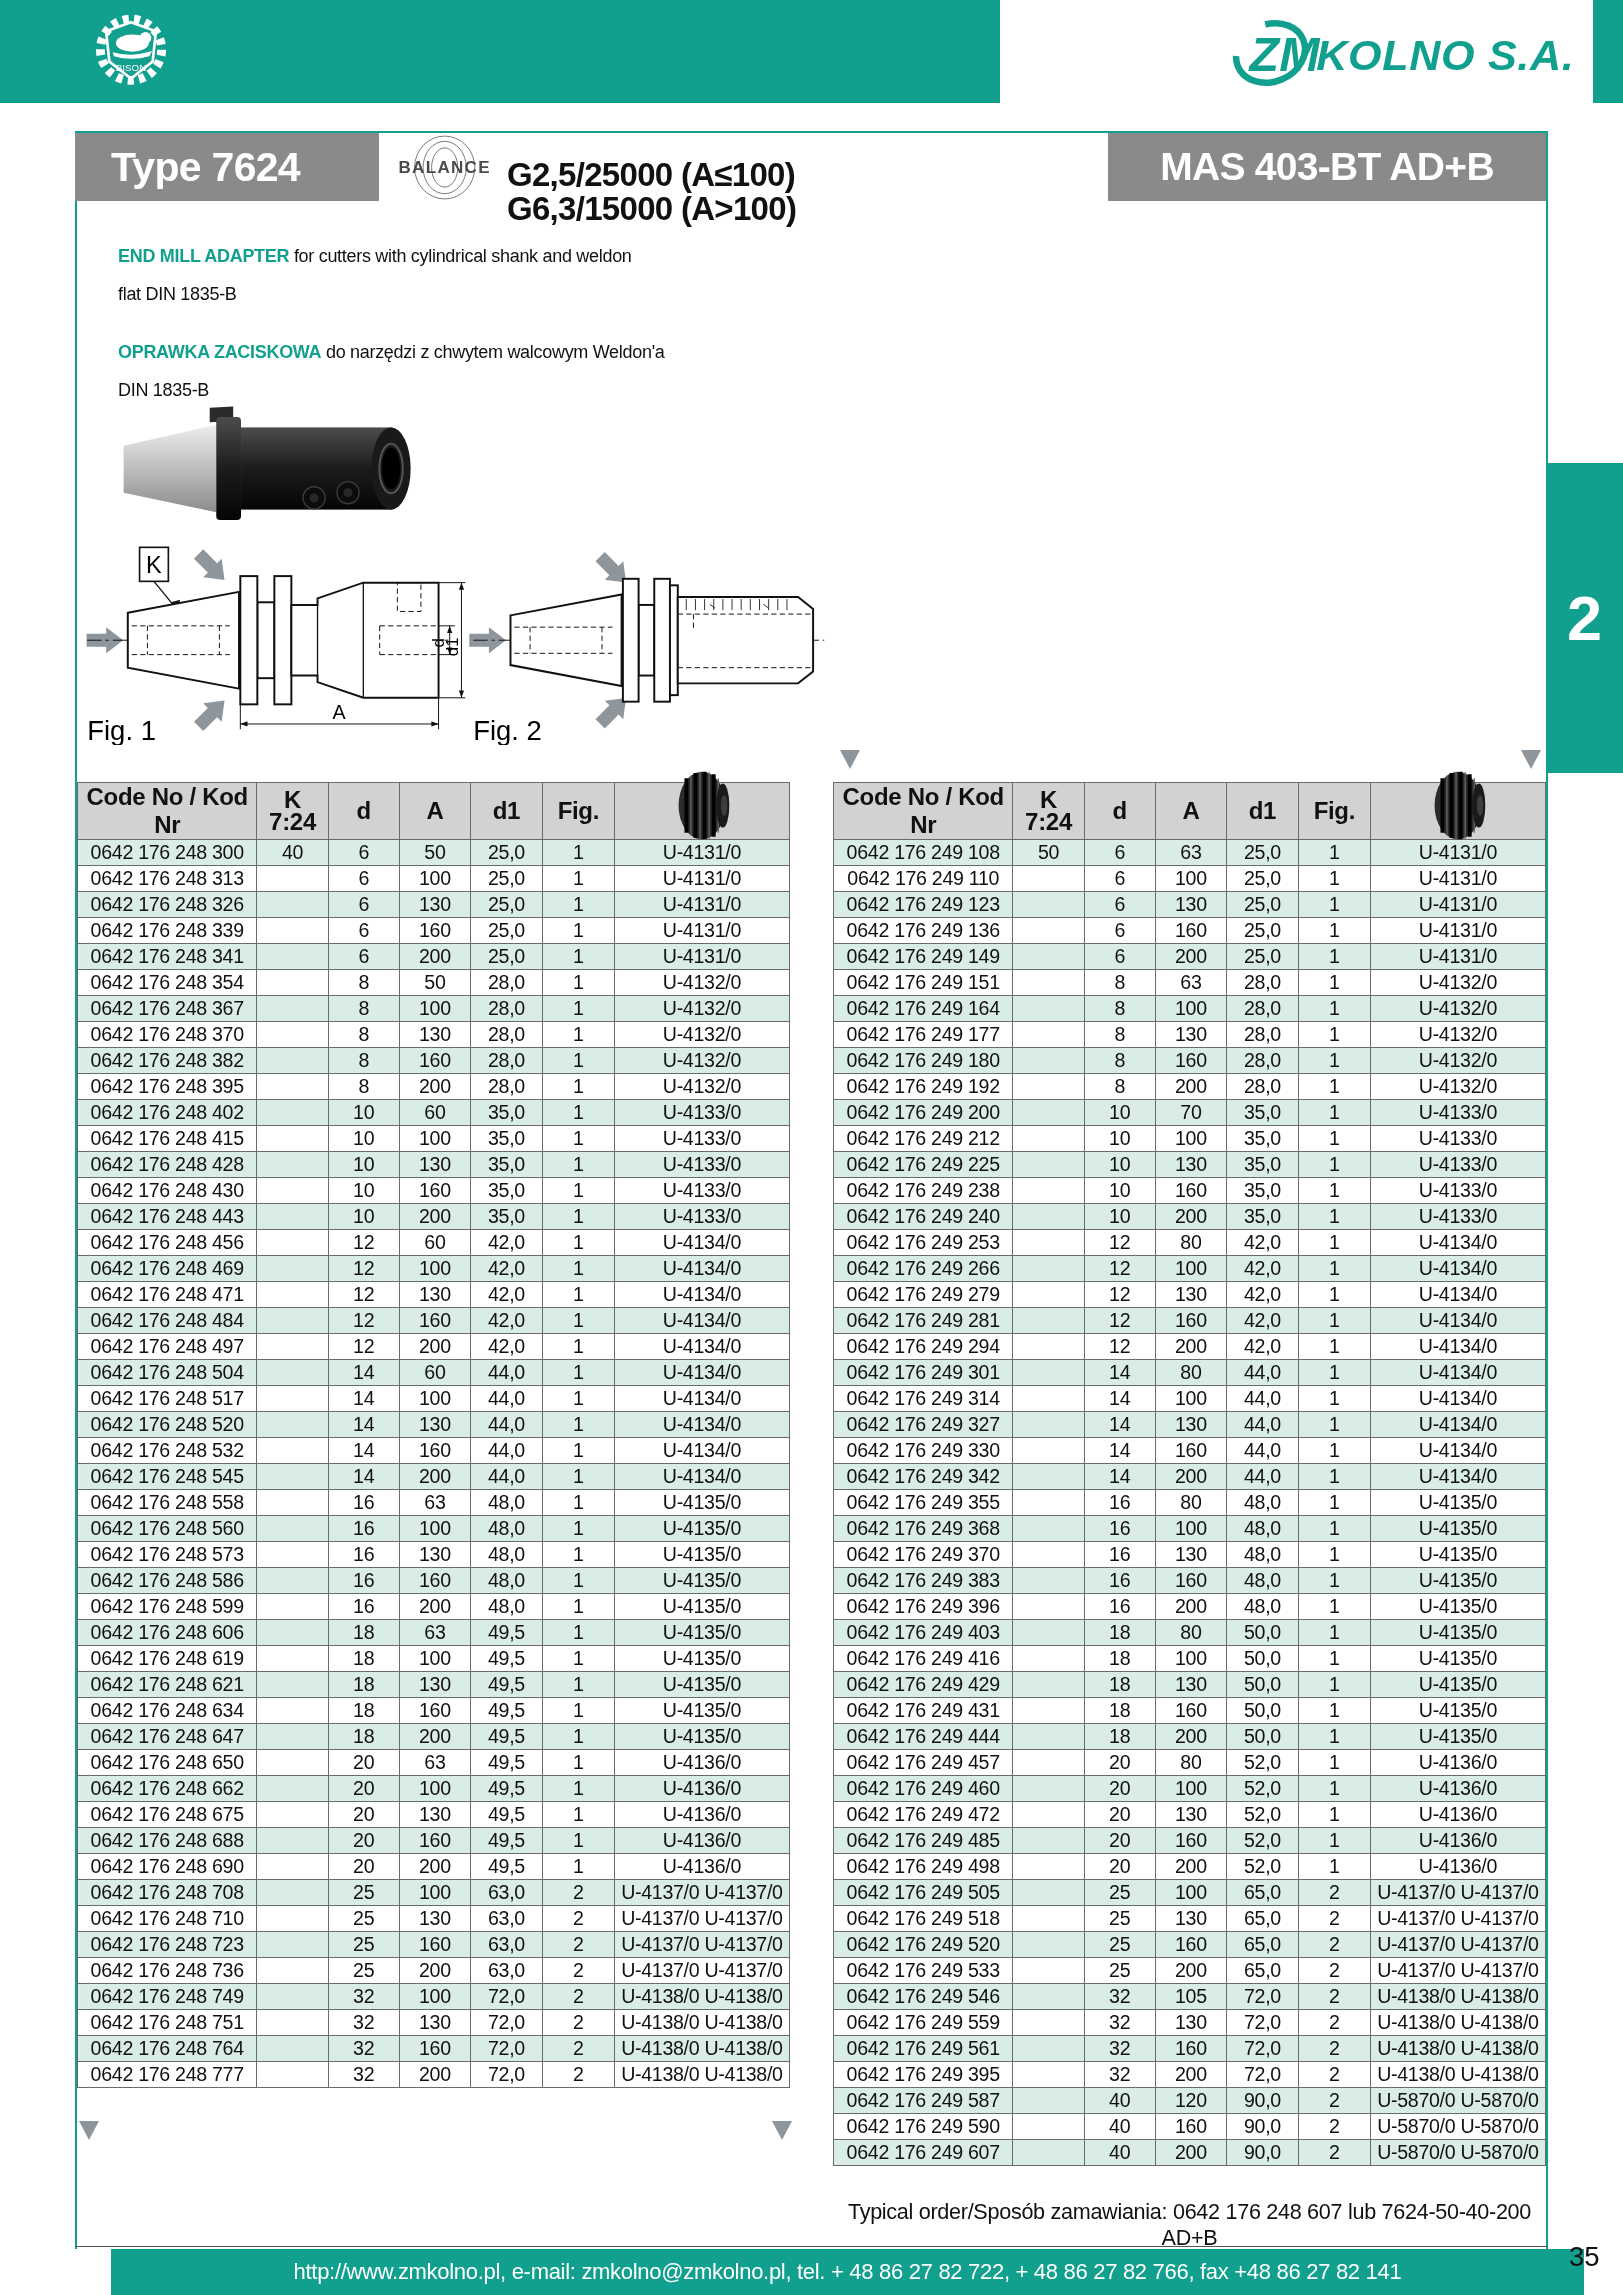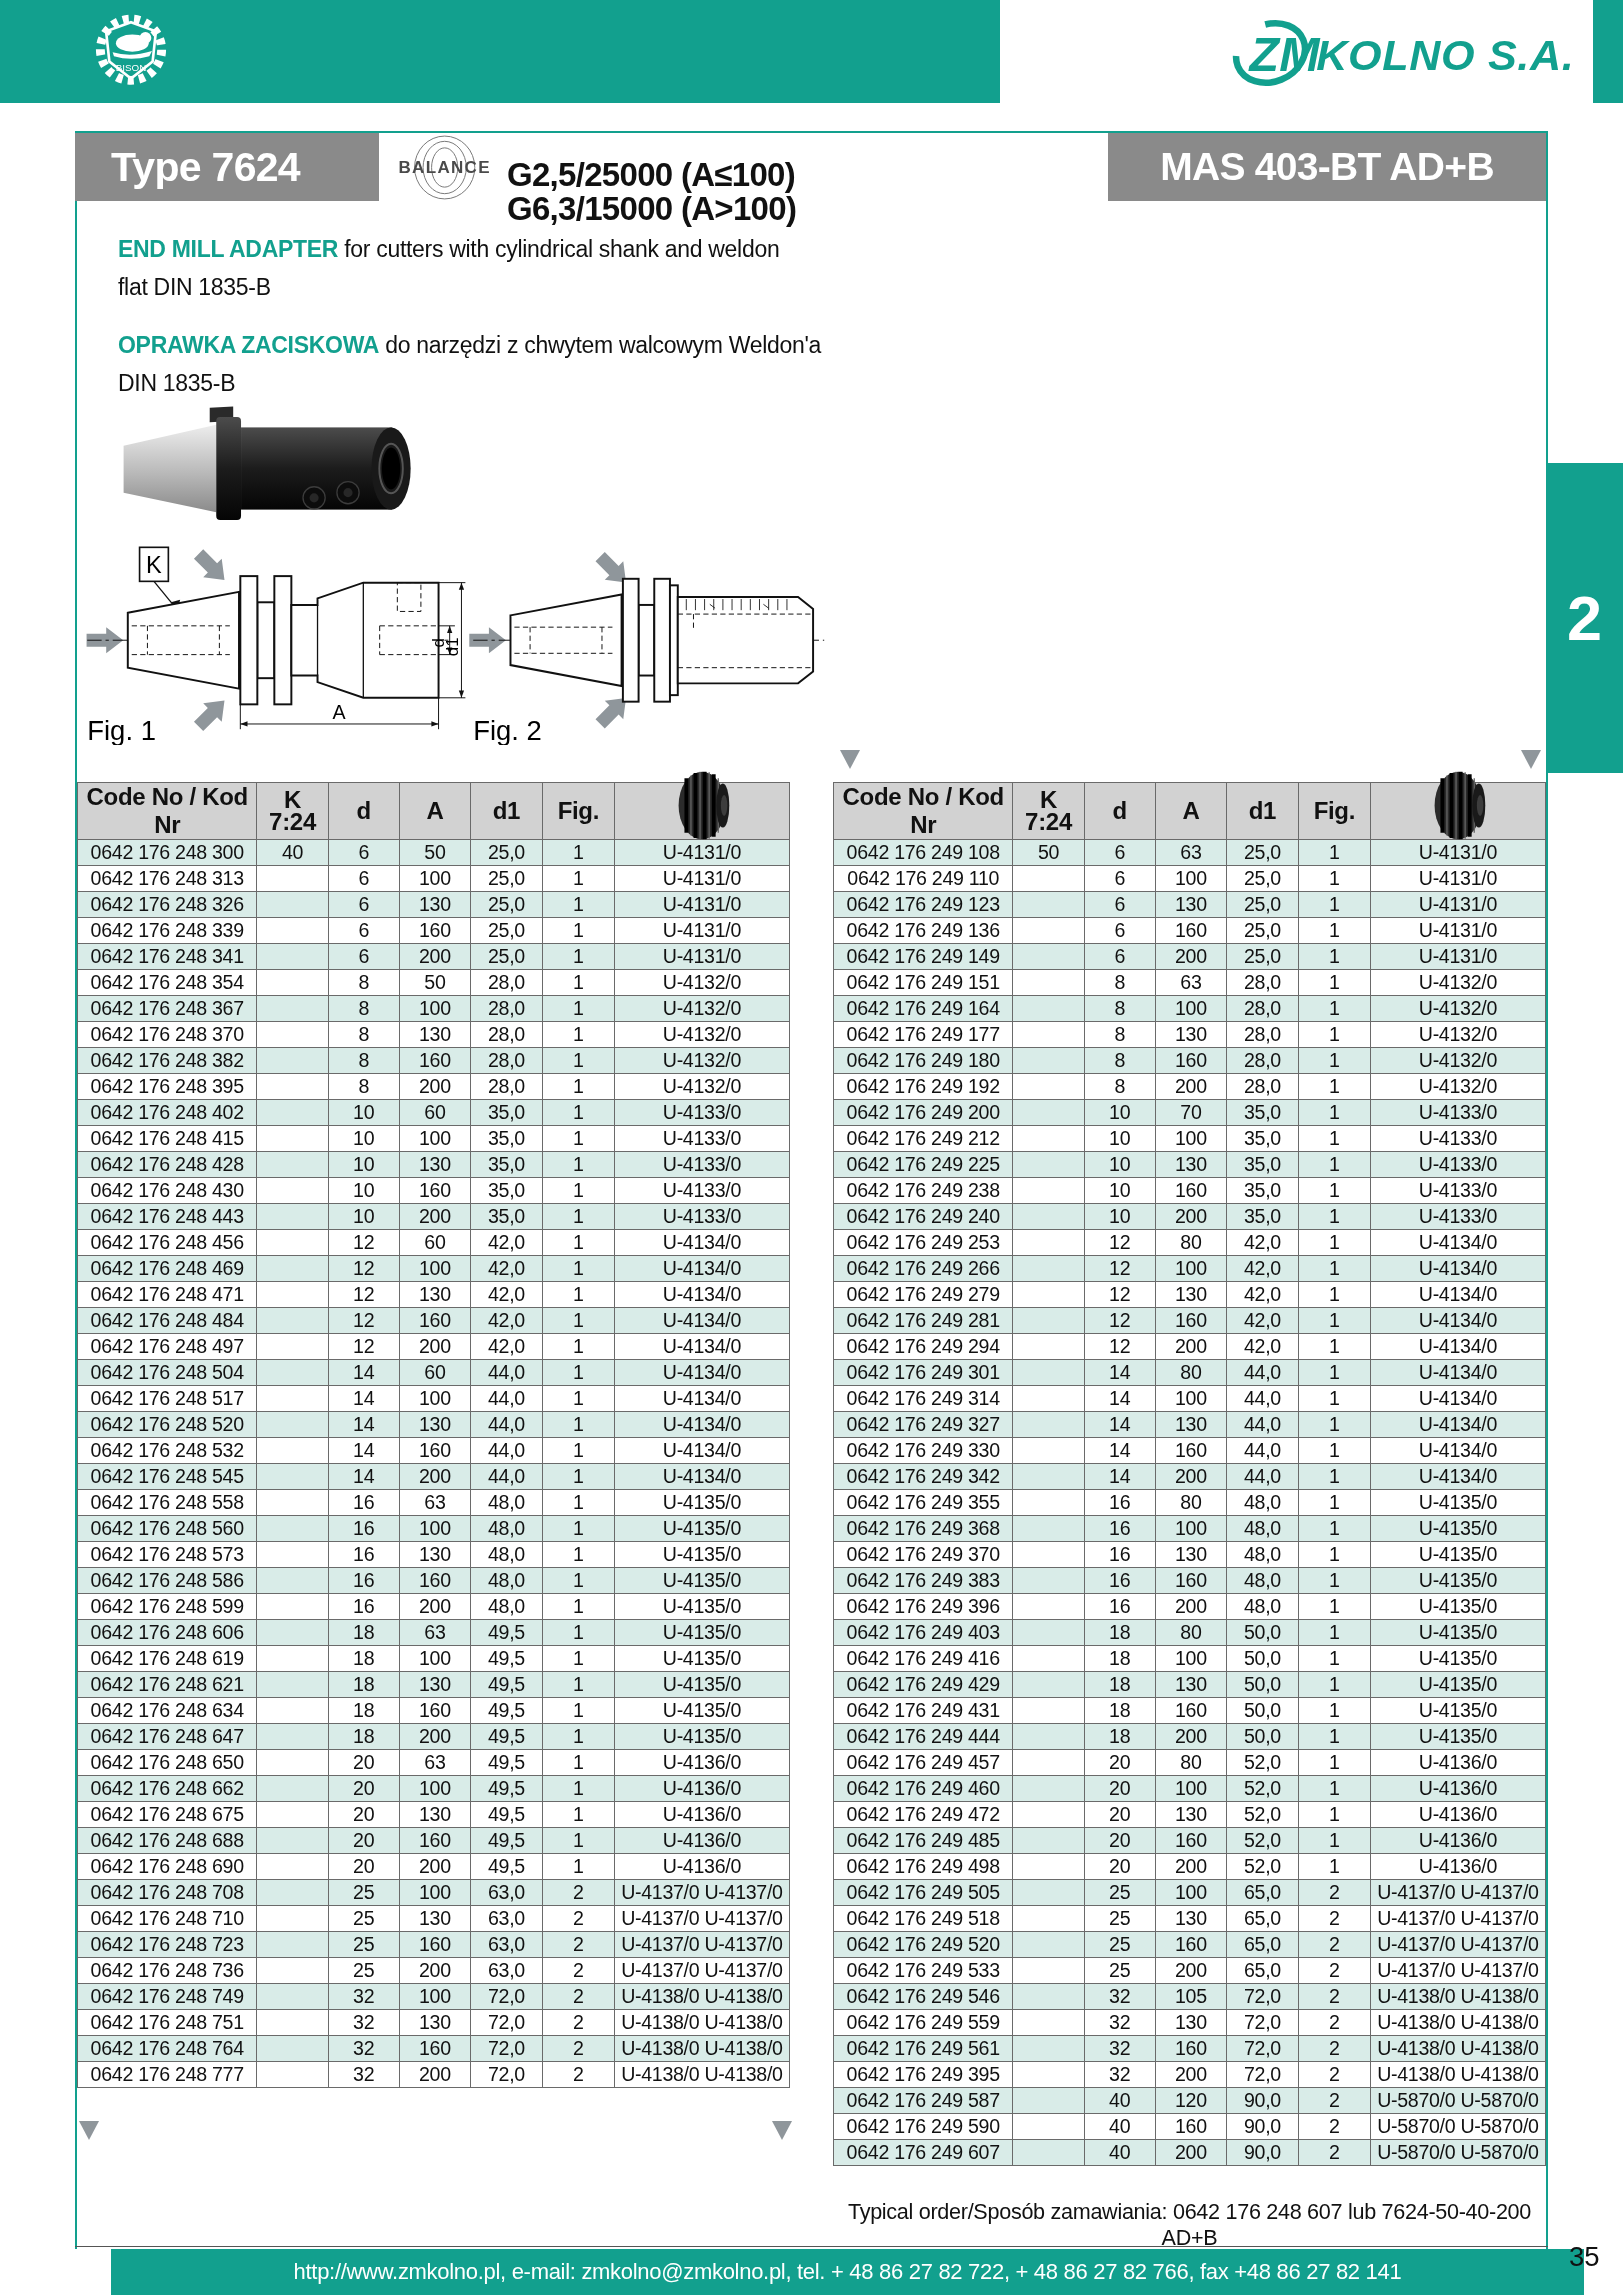--- a/index.html
+++ b/index.html
@@ -24,21 +24,21 @@
 
   
   .type-box{position:absolute;left:75px;top:133px;width:304px;height:68px;background:var(--box-gray);
     color:#fff;font-size:41px;font-weight:bold;line-height:68px;padding-left:36px;letter-spacing:-0.7px;}
   .balance{position:absolute;left:391px;top:134px;}
   .spec{position:absolute;left:507px;top:119px;font-size:33px;font-weight:bold;line-height:34px;letter-spacing:-0.7px;margin-top:39px;}
   .mas-box{position:absolute;left:1108px;top:133px;width:438px;height:68px;background:var(--box-gray);
     color:#fff;font-size:39px;font-weight:bold;line-height:68px;text-align:center;letter-spacing:-0.7px;}
 
   
-  .desc{position:absolute;left:118px;font-size:23px;line-height:38px;letter-spacing:-0.3px;}
+  .desc{position:absolute;left:118px;font-size:18px;line-height:38px;letter-spacing:-0.3px;margin-top:7px;}
   .desc-en{top:230px;} .desc-pl{top:326px;}
   .hl{color:var(--teal);font-weight:bold;}
 
   
   .photo{position:absolute;left:118px;top:400px;}
   .fig1{position:absolute;left:82px;top:542px;}
   .fig2{position:absolute;left:468px;top:542px;text-align:center;}
 
   
   .tab2{position:absolute;left:1546px;top:463px;width:77px;height:310px;background:var(--teal);

